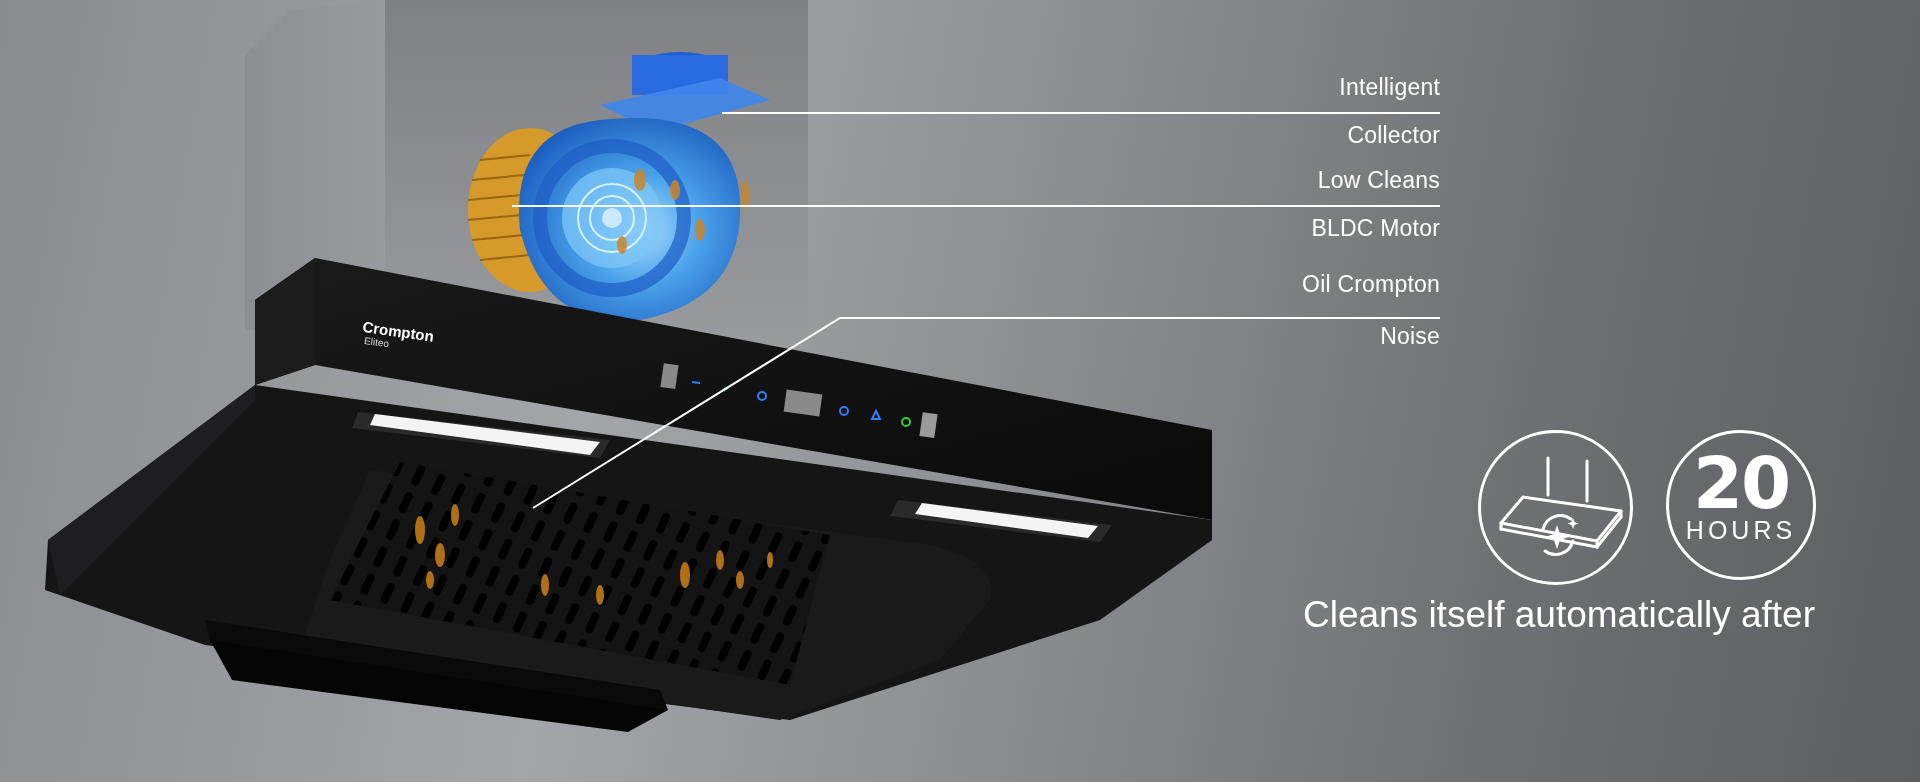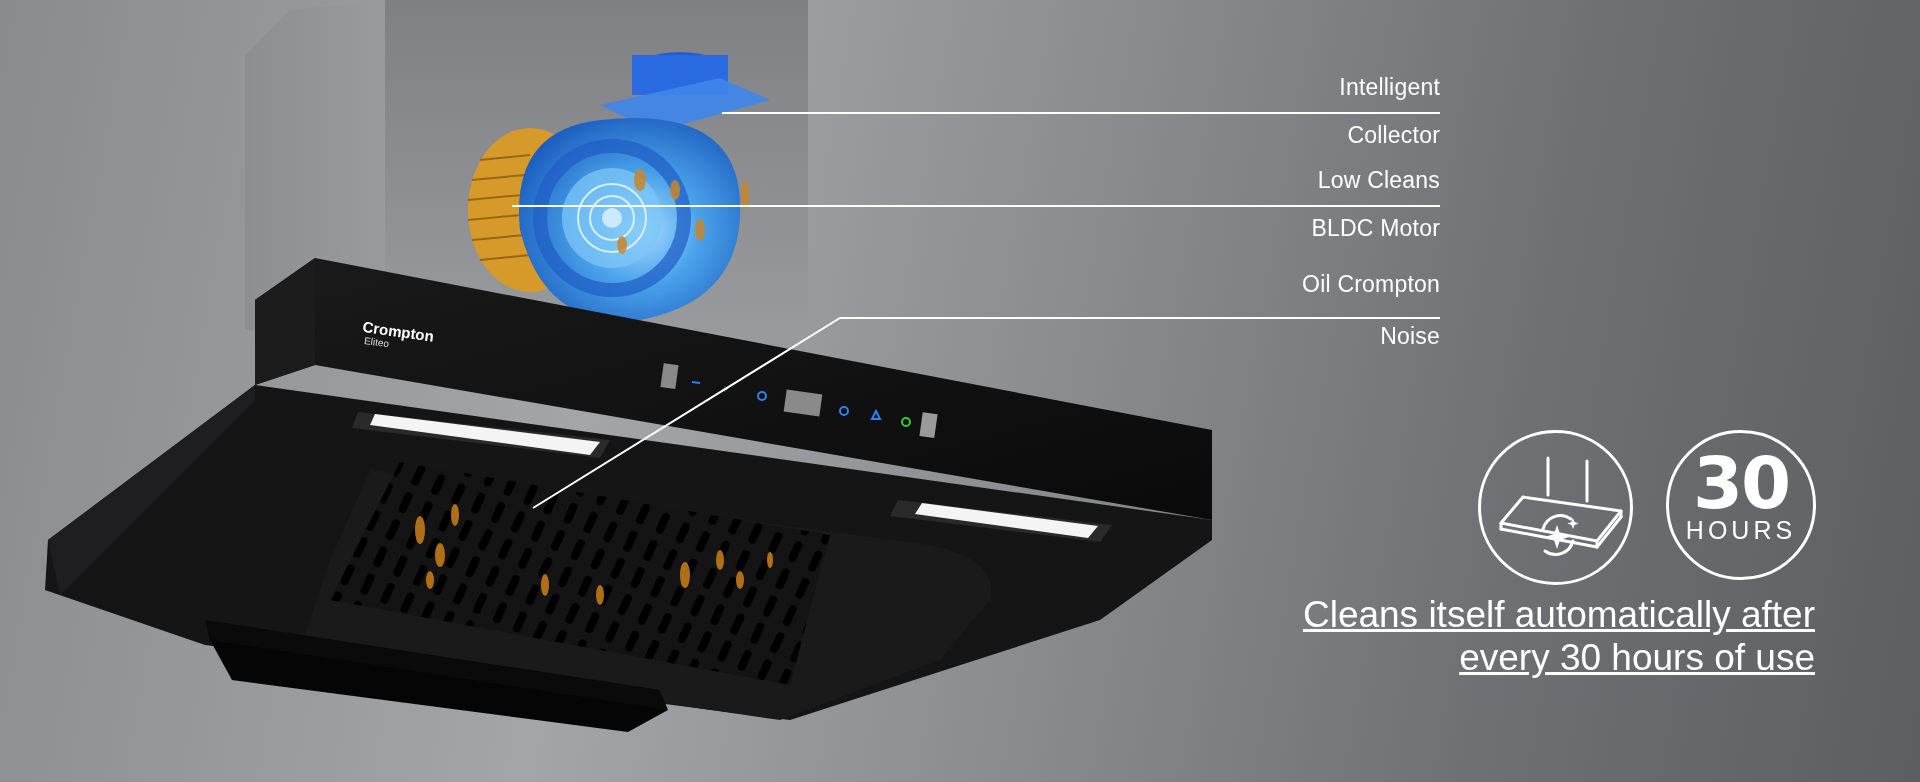--- a/index.html
+++ b/index.html
@@ -3,21 +3,21 @@
 <meta charset="utf-8">
 <style>
   html, body { margin:0; padding:0; }
   body { width:1920px; height:782px; overflow:hidden; position:relative;
     font-family:"Liberation Sans", "DejaVu Sans", sans-serif; color:#ffffff;
     background: linear-gradient(100deg, #8a8b8e 0%, #a4a5a8 32%, #8b8c90 55%, #6f7074 78%, #5d5e62 100%); }
   .scene { position:absolute; left:0; top:0; width:1920px; height:782px; }
   .callout { position:absolute; text-align:right; font-size:23px; line-height:28px; font-weight:400; letter-spacing:0.2px; color:#ffffff; }
   .callout span { display:block;margin-top:20px; }
   .tagline { position:absolute; right:105px; top:593px; text-align:right; font-size:37px; line-height:43px; color:#ffffff; }
-  .tagline span { display:block;text-decoration:underline; }
+  .tagline span { display:block; }
   .badge { position:absolute; border:3px solid #ffffff; border-radius:50%; box-sizing:border-box; }
   .badge-30 { left:1666px; top:430px; width:150px; height:150px; text-align:center; }
   .badge-30 .num { display:block; font-family:"DejaVu Sans", sans-serif; font-weight:bold; font-size:72px; line-height:72px; margin-top:14px; letter-spacing:-2px; }
   .badge-30 .unit { display:block; font-size:25px; letter-spacing:4px; line-height:26px; margin-top:-2px; }
   .badge-icon { left:1478px; top:430px; width:155px; height:155px; }
   .brand { position:absolute; font-weight:bold; font-size:15px; transform:rotate(8deg); transform-origin:left top; color:#fff; }
   .model { position:absolute; font-size:10px; transform:rotate(8deg); transform-origin:left top; color:#ddd; }
 </style>
 </head>
 <body>
@@ -164,20 +164,19 @@
       <line x1="140" y1="84" x2="116" y2="114"></line>
       <path d="M62,96 A18,18 0 0 1 90,86"></path>
       <path d="M92,108 A18,18 0 0 1 64,118"></path>
     </g>
     <path d="M76,92 L79,101 L88,104 L79,107 L76,116 L73,107 L64,104 L73,101 Z" fill="#ffffff"></path>
     <path d="M92,85 L93.5,89 L97.5,90.5 L93.5,92 L92,96 L90.5,92 L86.5,90.5 L90.5,89 Z" fill="#ffffff"></path>
   </svg>
 </div>
 
 <div class="badge badge-30">
-  <span class="num">30</span>
+  <span class="num">20</span>
   <span class="unit">HOURS</span>
 </div>
 
 <div class="tagline">
   <span>Cleans itself automatically after</span>
-  <span>every 30 hours of use</span>
 </div>
 
 </body></html>

